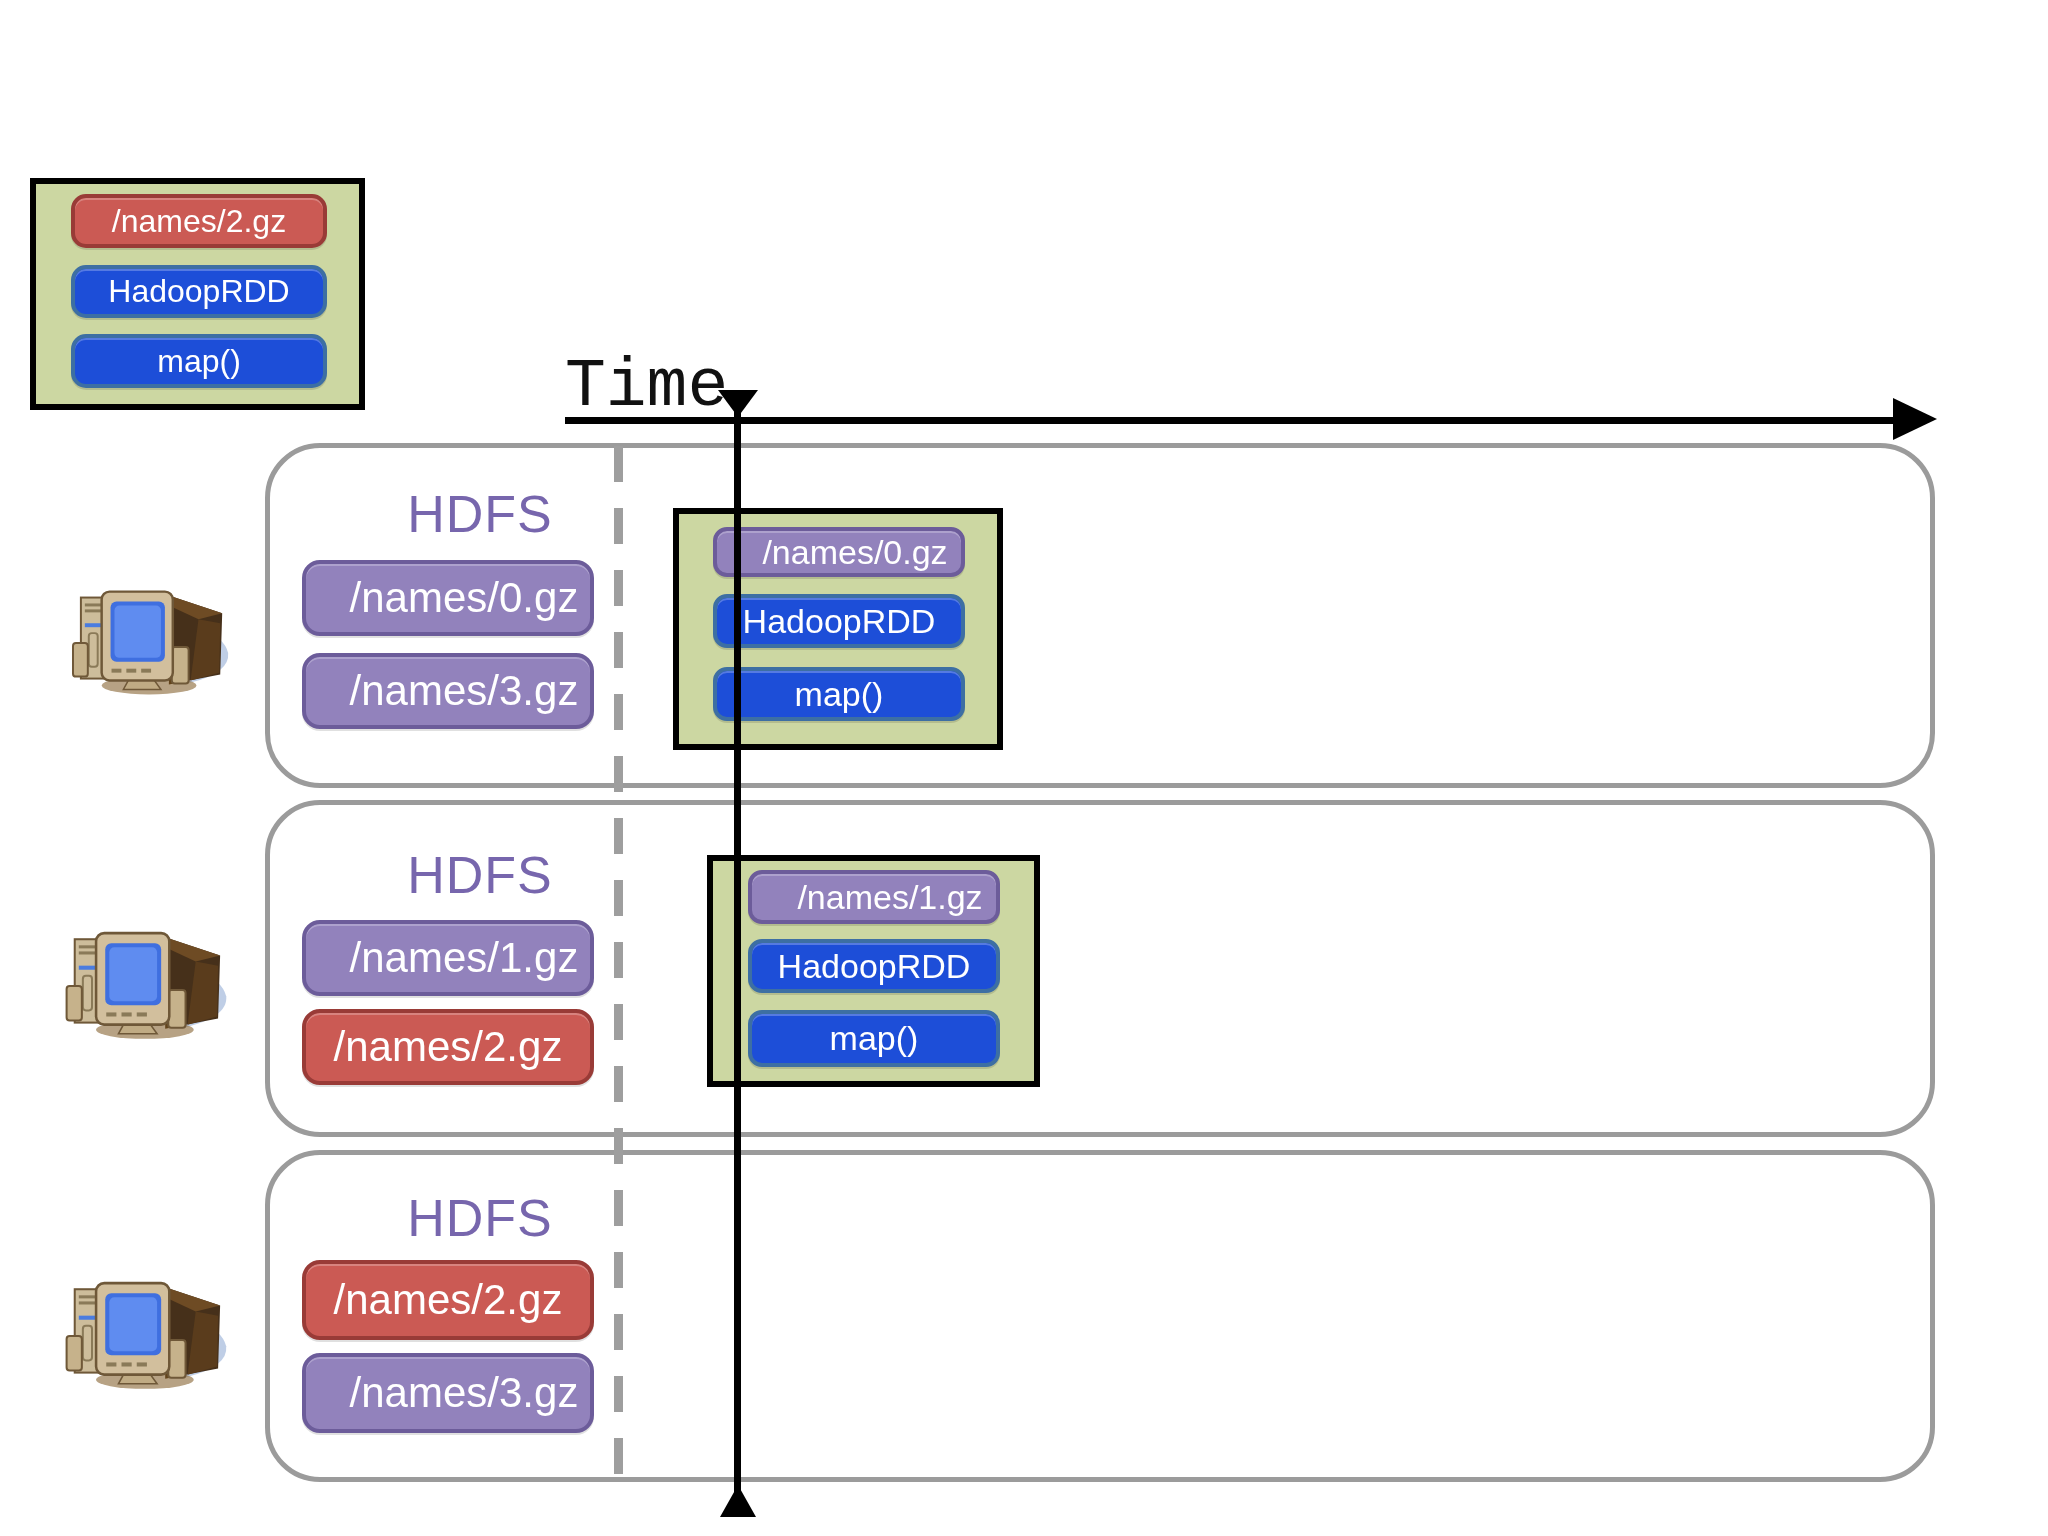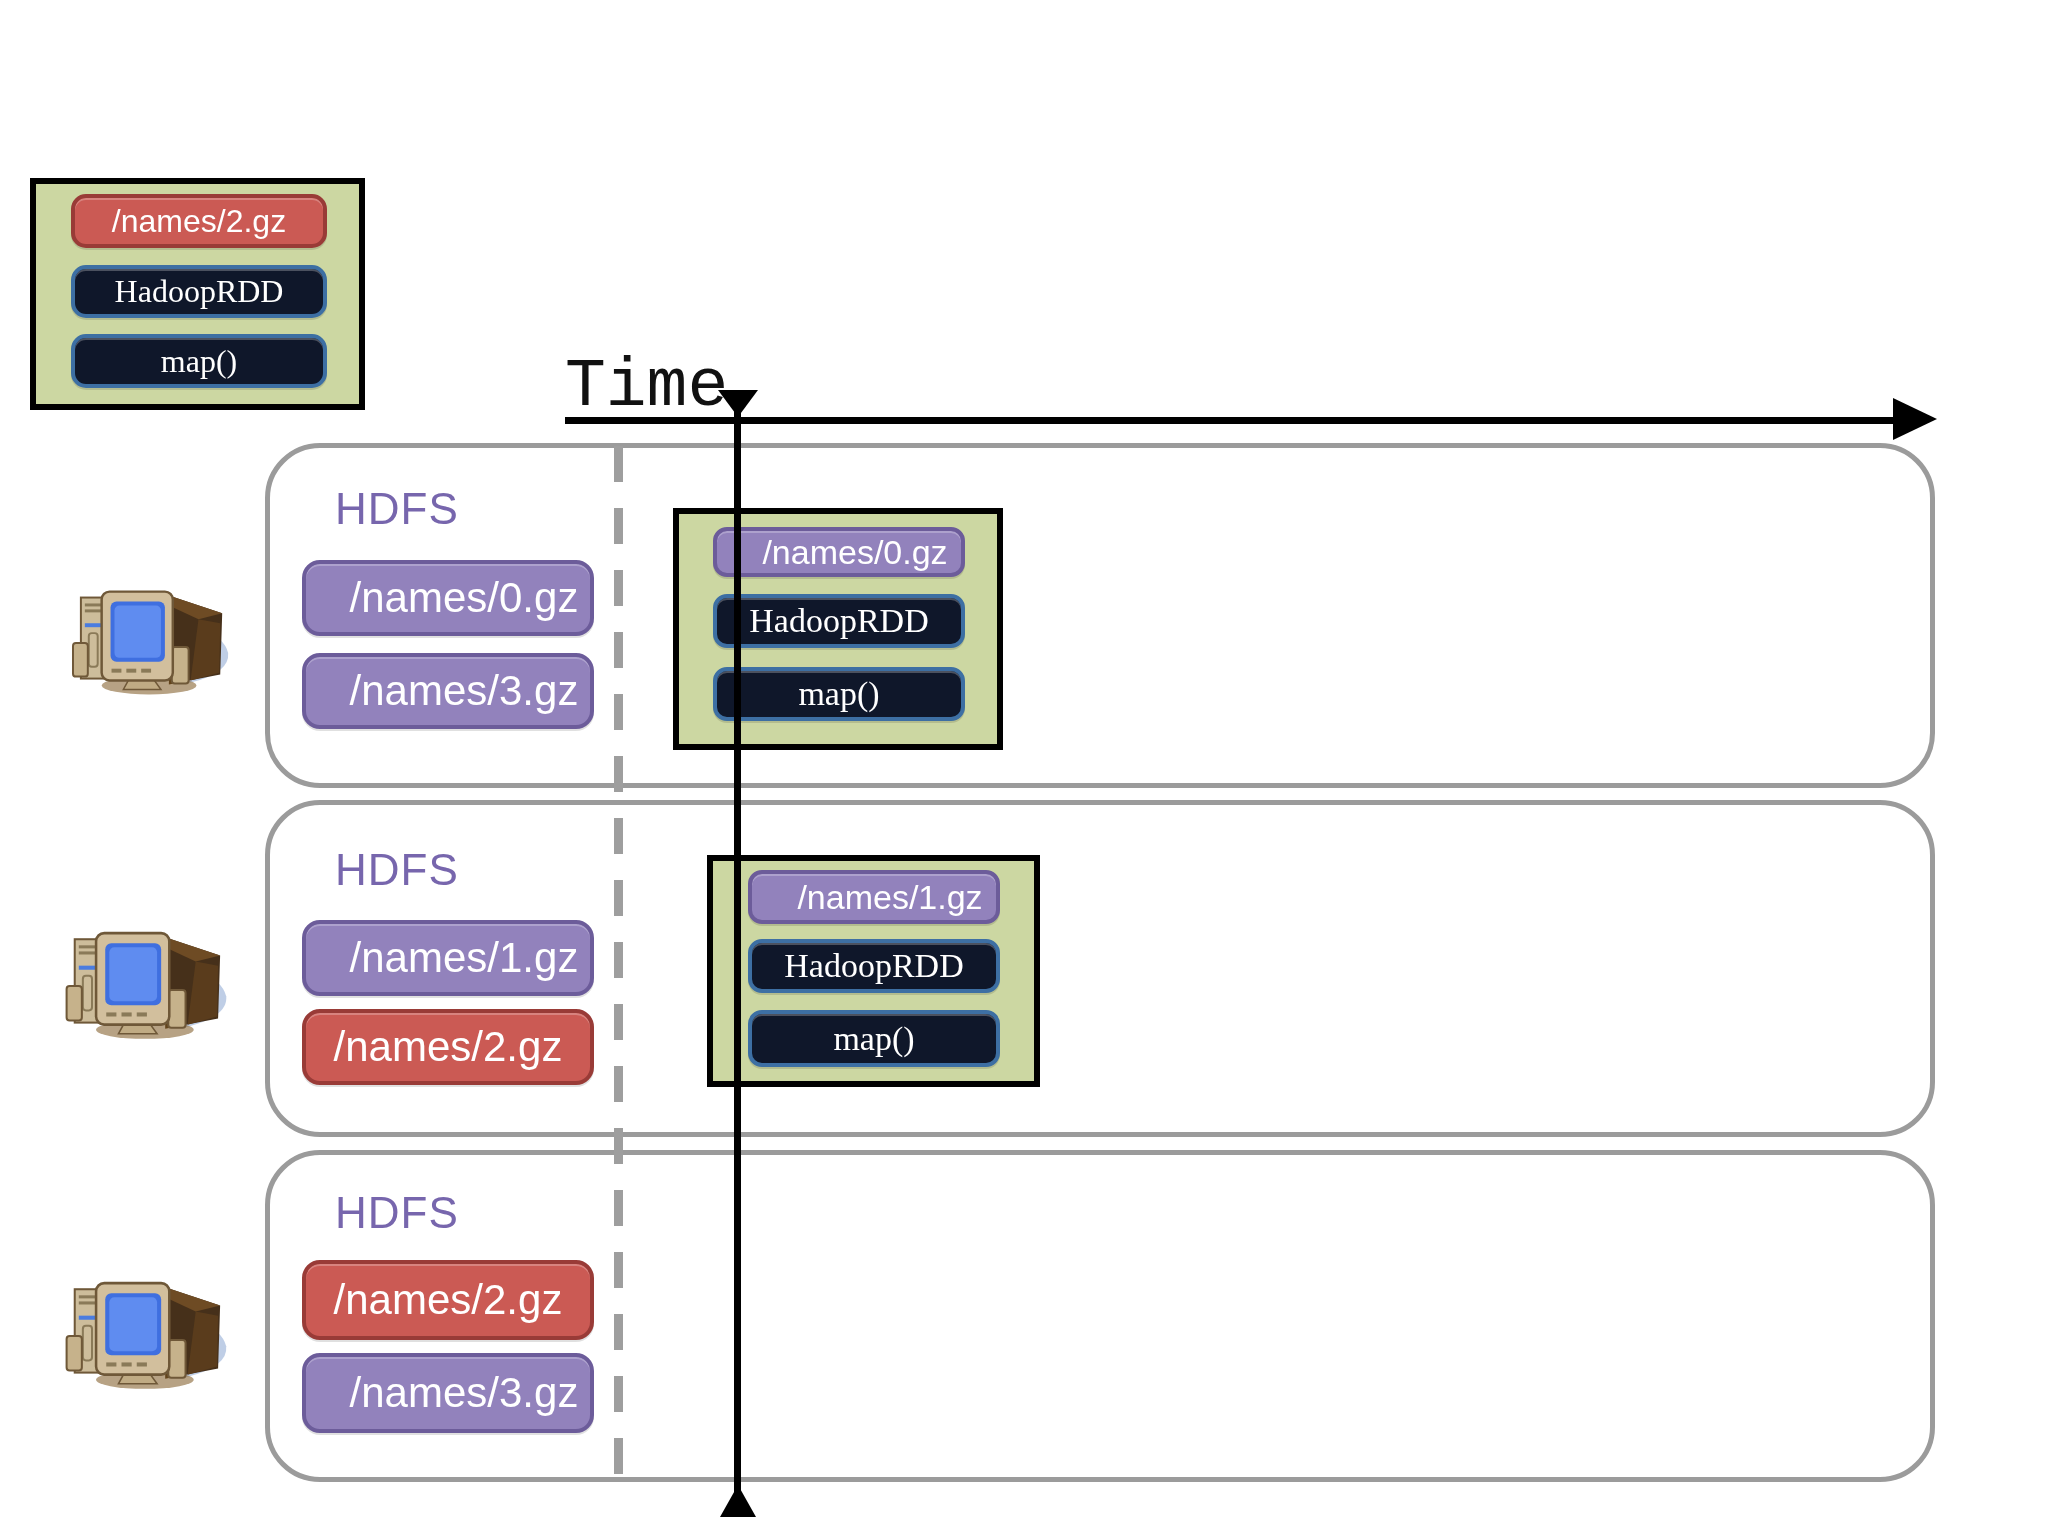--- a/index.html
+++ b/index.html
@@ -20,33 +20,33 @@
         border-bottom:32px solid #000;border-left:18px solid transparent;border-right:18px solid transparent;}
   .dash-line{position:absolute;left:614px;top:446px;width:9px;height:1036px;z-index:5;
         background:repeating-linear-gradient(to bottom,#9e9e9e 0 36px,transparent 36px 62px);}
 
   
   .row{position:absolute;left:265px;width:1670px;border:5px solid #9b9b9b;border-radius:55px;
        box-sizing:border-box;background:#fff;}
   #row-0{top:443px;height:345px;}
   #row-1{top:800px;height:337px;}
   #row-2{top:1150px;height:332px;}
-  .hdfs-label{position:absolute;left:65px;width:290px;
-       font-size:44px;color:#7766ad;letter-spacing:1px;}
+  .hdfs-label{position:absolute;left:65px;width:290px;text-align:center;
+       font-size:52px;color:#7766ad;letter-spacing:1px;}
   #row-0 .hdfs-label{top:36px;}
   #row-1 .hdfs-label{top:40px;}
   #row-2 .hdfs-label{top:33px;}
 
   
   .pill{position:absolute;box-sizing:border-box;border:4px solid;border-radius:18px;
         display:flex;align-items:center;justify-content:center;color:#fff;
         box-shadow:inset 0 2px 0 rgba(255,255,255,.25), 0 2px 0 rgba(0,0,0,.12);text-align:right;}
   .c-purple{background:#9282bc;border-color:#6c5c9a;padding-left:32px;}
   .c-red{background:#cb5a54;border-color:#993b37;}
-  .c-blue{background:#0f172a;border-color:#3d6fa3;font-family:Liberation Serif, serif;}
+  .c-blue{background:#1d4ed8;border-color:#3d6fa3;}
   .file-pill{left:32px;width:292px;height:76px;font-size:42px;}
   #row-0 .file-pill.f0{top:112px;}  #row-0 .file-pill.f1{top:205px;}
   #row-1 .file-pill.f0{top:115px;}  #row-1 .file-pill.f1{top:204px;}
   #row-2 .file-pill.f0{top:105px;height:80px;}  #row-2 .file-pill.f1{top:198px;height:80px;}
 
   
   .task-box{position:absolute;box-sizing:border-box;background:#ccd7a2;border:6px solid #000;z-index:20;}
   #task-0{left:403px;top:60px;width:330px;height:242px;}
   #task-1{left:437px;top:50px;width:333px;height:232px;}
   .task-pill{width:252px;height:54px;font-size:34px;border-radius:14px;border-width:4px;}

